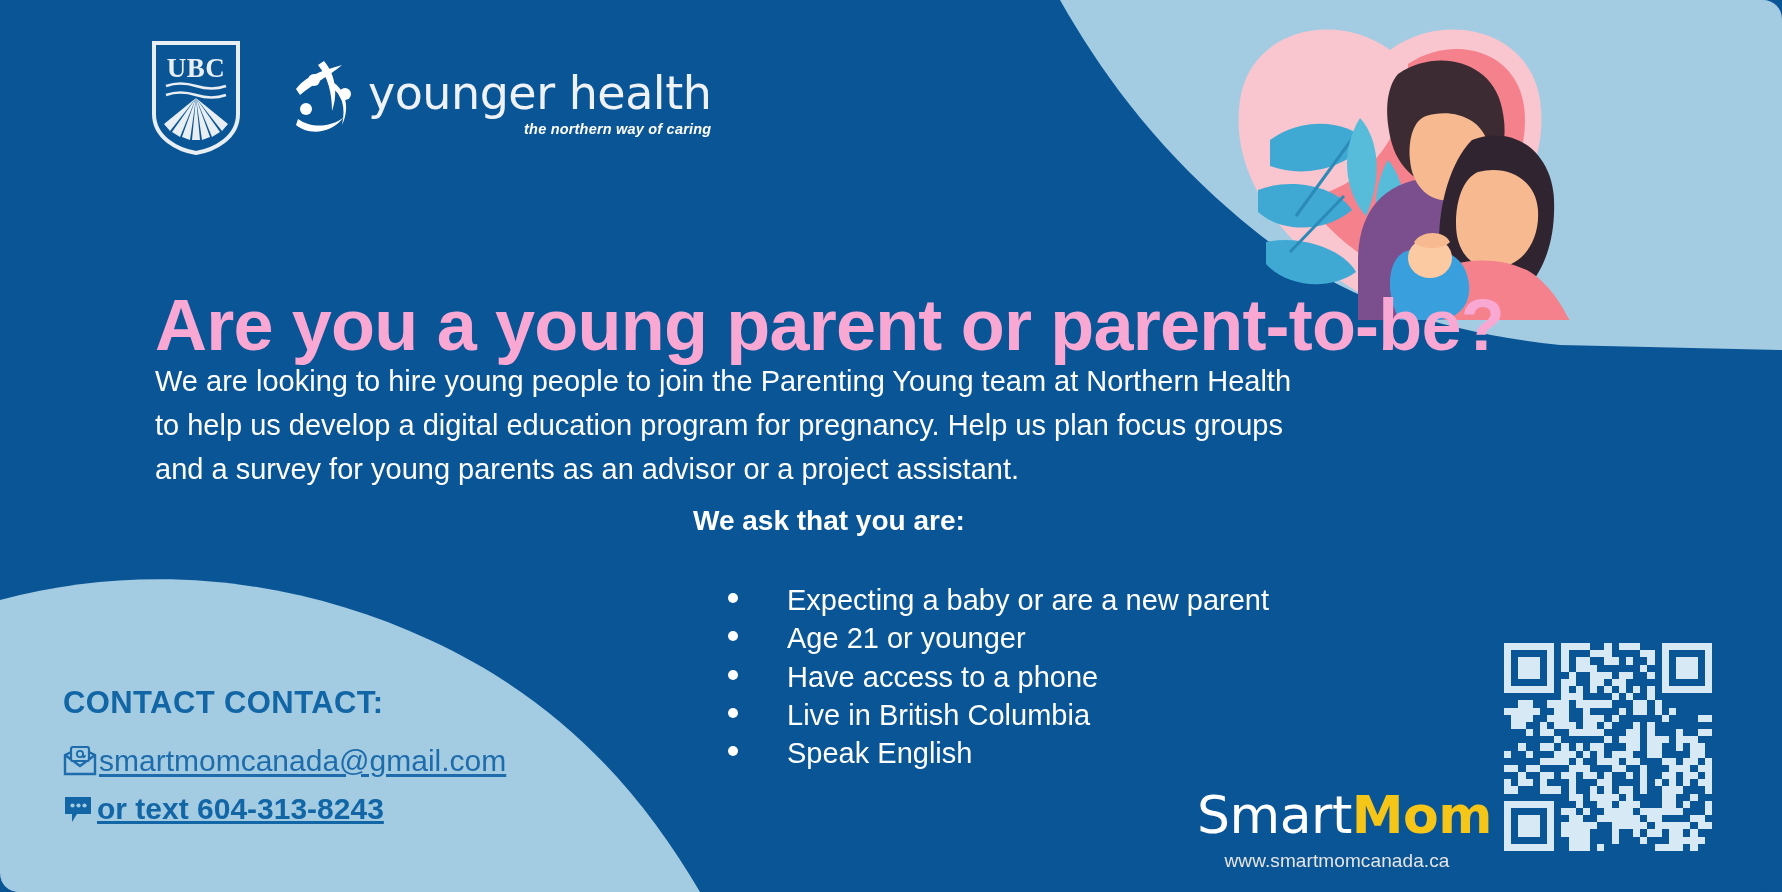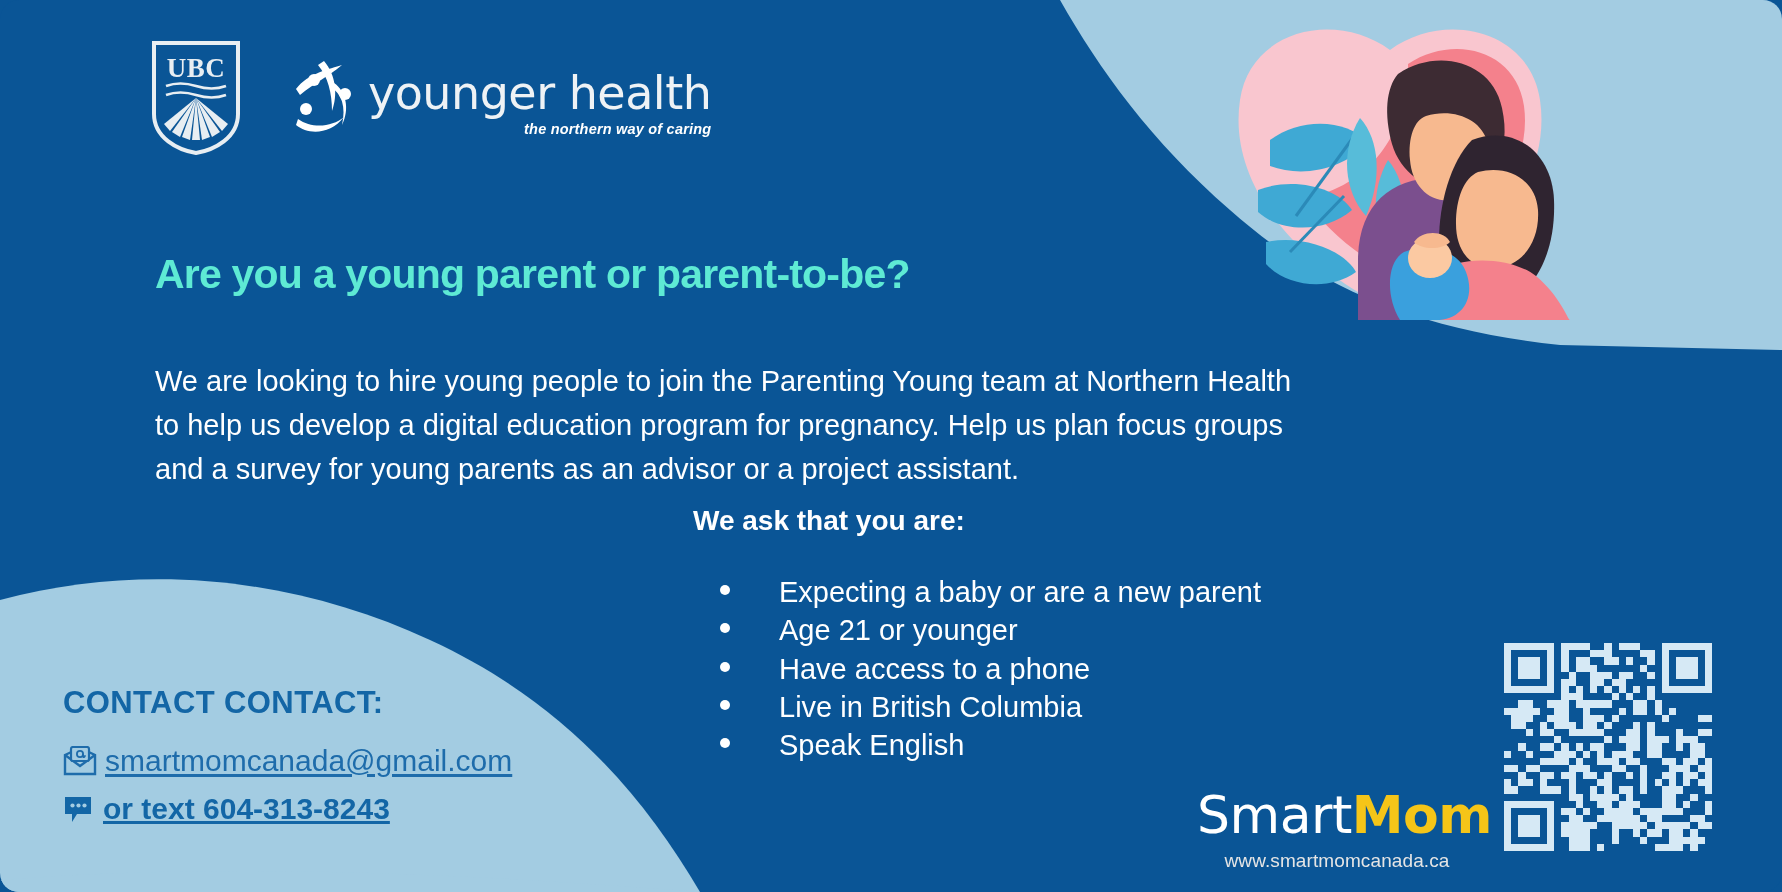--- a/index.html
+++ b/index.html
@@ -24,54 +24,54 @@
     line-height:1.0;font-family:"DejaVu Sans",sans-serif;
   }
   #nh-tagline{
     color:#ffffff;font-size:14.5px;font-style:italic;font-weight:700;
     letter-spacing:0.2px;margin-top:5px;
     font-family:"Liberation Sans",sans-serif;
   }
 
   
   #headline{
-    position:absolute;left:155px;top:224px;
-    color:#5eead4;font-size:41px;font-weight:700;letter-spacing:-0.8px;
+    position:absolute;left:155px;top:236px;
+    color:#f9a8d4;font-size:72px;font-weight:700;letter-spacing:-0.8px;
     white-space:nowrap;
   }
   #intro{
     position:absolute;left:155px;top:330px;width:1150px;
     color:#ffffff;font-size:29px;font-weight:400;line-height:1.52;
   }
 
   
   #ask-heading{
     position:absolute;left:693px;top:505px;
     color:#ffffff;font-size:28px;font-weight:700;
   }
   #ask-list{
     position:absolute;left:712px;top:565px;
-    margin:8px;padding:0;list-style:none;
+    margin:16px;padding:0;list-style:none;
   }
   #ask-list li{
     display:flex;align-items:baseline;
     color:#ffffff;font-size:29px;font-weight:400;line-height:1.32;
   }
   #ask-list .bullet{
     width:10px;height:10px;border-radius:50%;background:#ffffff;
     flex:0 0 10px;margin-right:49px;position:relative;top:-7px;
   }
 
   
   #contact{position:absolute;left:63px;top:685px;}
   #contact-title{
     color:#1366a6;font-size:31px;font-weight:700;letter-spacing:0.4px;
     margin-bottom:23px;
   }
-  .contact-line{display:flex;align-items:center;gap:8px;margin-bottom:14px;}
+  .contact-line{display:flex;align-items:center;gap:2px;margin-bottom:14px;}
   .contact-line .ico{flex:0 0 auto;display:block;}
   #email-text{
     color:#1e6cab;font-size:30px;font-weight:400;
     text-decoration:underline;text-underline-offset:3px;
   }
   #sms-text{color:#1366a6;font-size:30px;font-weight:700;text-decoration:underline;}
 
   
   #smartmom{position:absolute;left:1197px;top:752px;text-align:center;width:280px;}
   #sm-word{font-size:52px;font-weight:400;line-height:1;letter-spacing:-0.5px;

